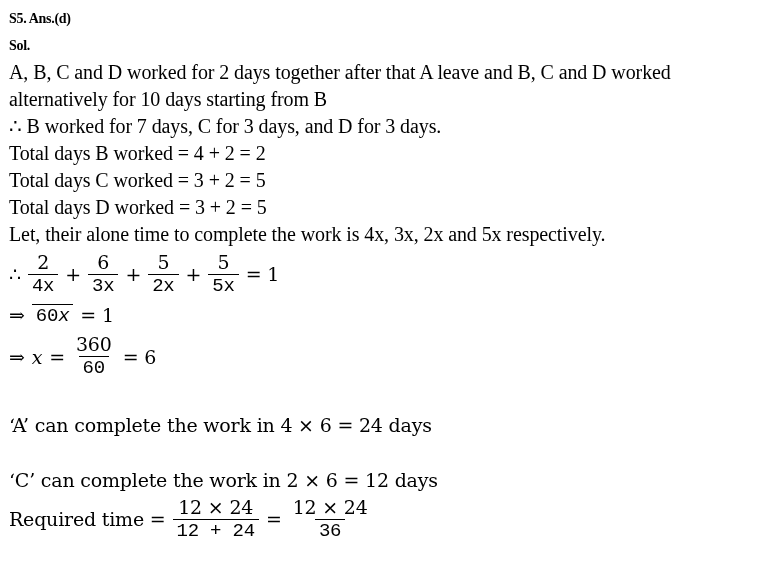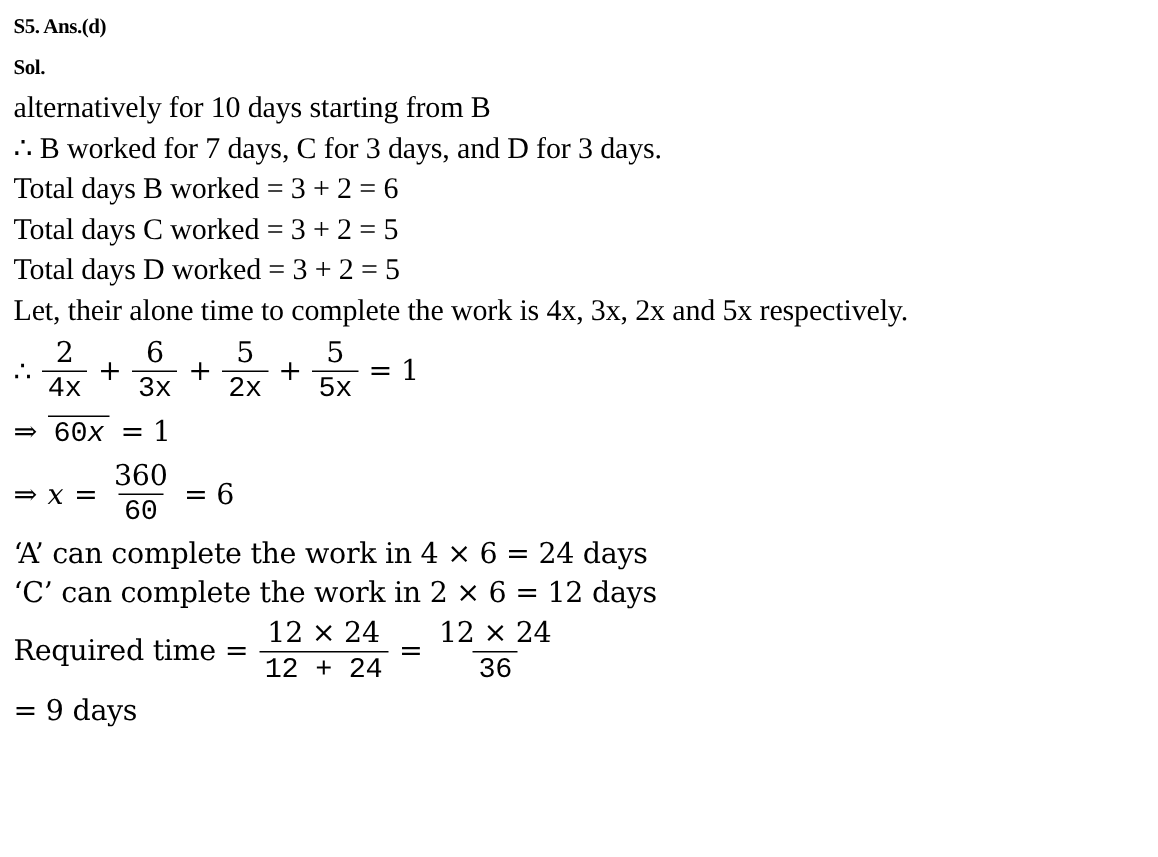--- a/index.html
+++ b/index.html
@@ -24,20 +24,21 @@
     line-height: 27px;
     letter-spacing: -0.1px;
     white-space: nowrap;
   }
   .math-line {
     font-family: "DejaVu Serif", serif;
     font-size: 19px;
     line-height: 26px;
     letter-spacing: -0.2px;
     white-space: nowrap;
+    margin-top: 29px;
   }
   .eq-row {
     display: flex;
     align-items: center;
     font-family: "DejaVu Serif", serif;
     font-size: 19px;
     letter-spacing: -0.2px;
     padding: 3px 0;
     white-space: nowrap;
   }
@@ -55,23 +56,24 @@
   .var-italic { font-style: italic; }
 </style>
 </head>
 <body>
 
 <div class="page">
 
   <div class="heading">S5. Ans.(d)</div>
   <div class="heading">Sol.</div>
 
+  <div class="body-line">A, B, C and D worked for 2 days together after that A leave and B, C and D worked</div>
   <div class="body-line">alternatively for 10 days starting from B</div>
   <div class="body-line">∴ B worked for 7 days, C for 3 days, and D for 3 days.</div>
-  <div class="body-line">Total days B worked = 3 + 2 = 6</div>
+  <div class="body-line">Total days B worked = 4 + 2 = 2</div>
   <div class="body-line">Total days C worked = 3 + 2 = 5</div>
   <div class="body-line">Total days D worked = 3 + 2 = 5</div>
   <div class="body-line">Let, their alone time to complete the work is 4x, 3x, 2x and 5x respectively.</div>
 
   <div class="eq-row">
     <span>∴</span>
     <span class="frac">
       <span class="num">2</span>
       <span class="den">4x</span>
     </span>

